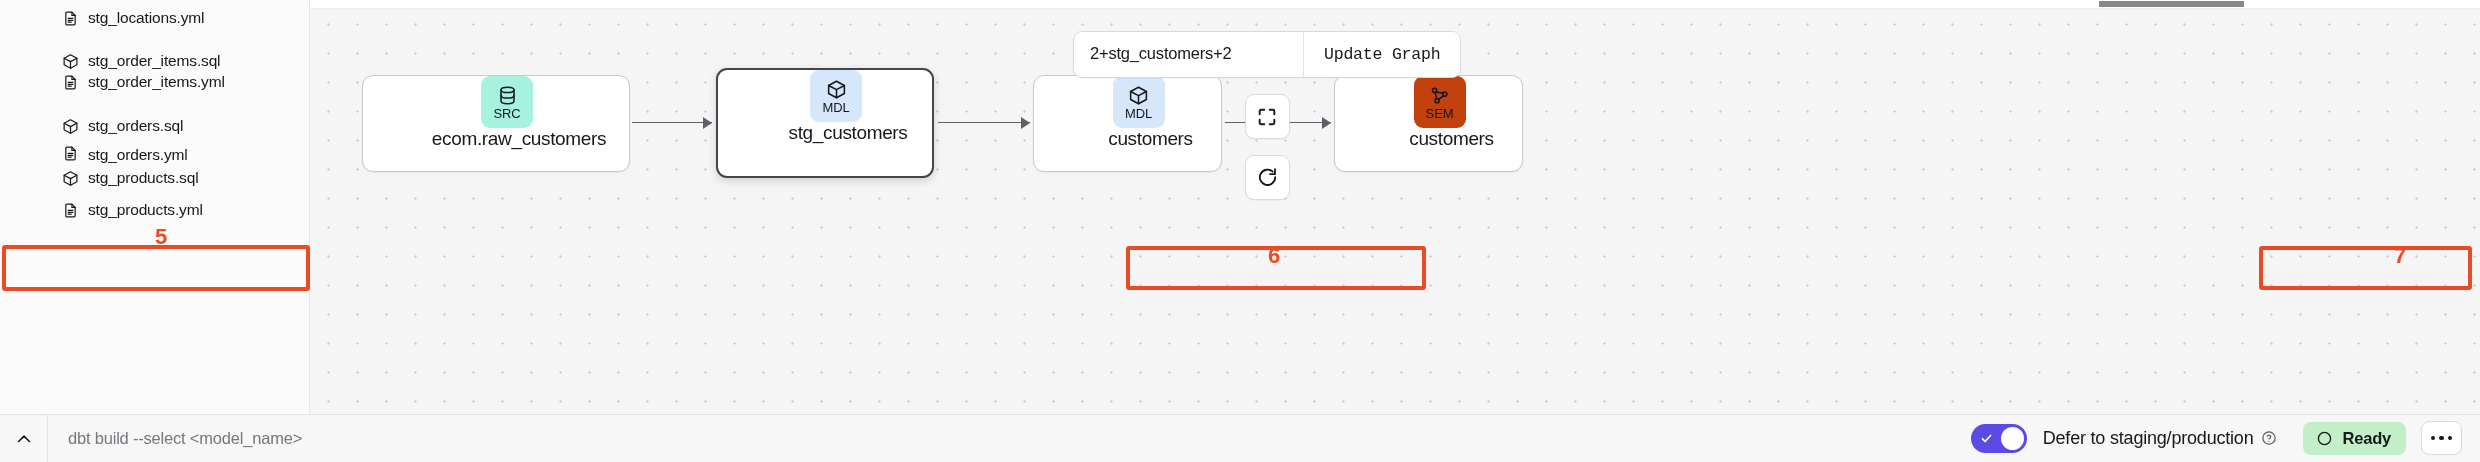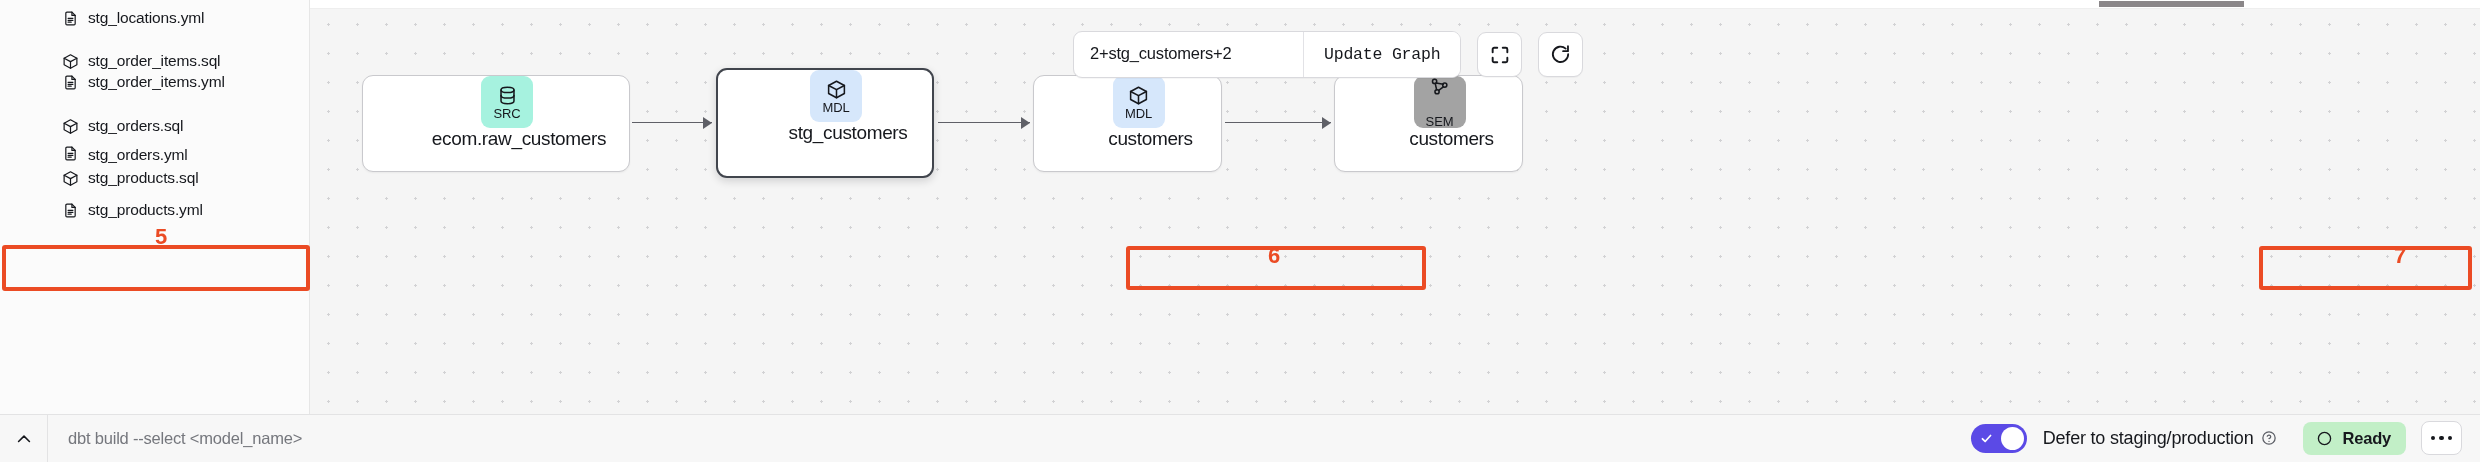--- a/index.html
+++ b/index.html
@@ -94,20 +94,21 @@
 
   
   #graph-toolbar {
     position: absolute;
     left: 1073px;
     top: 31px;
     display: flex;
     align-items: center;
     gap: 16px;
     z-index: 6;
+    flex-direction: column;
   }
   .tb-group {
     display: flex;
     align-items: stretch;
     background: #ffffff;
     border: 1px solid #d9d9dd;
     border-radius: 9px;
     height: 45px;
     box-shadow: 0 1px 1px rgba(16,18,23,0.035);
     overflow: hidden;
@@ -490,21 +491,21 @@
               <path d="M12 2.6 21 7.4v9.2L12 21.4 3 16.6V7.4z"></path>
               <path d="M3 7.4 12 12.2 21 7.4"></path>
               <path d="M12 12.2v9.2"></path>
             </svg>
           <span class="btext">MDL</span>
         </div>
         <span class="node-label">customers</span>
       </div>
 
       <div class="node" style="left:1024px;width:189px;">
-        <div class="node-badge" style="background:#a3a3a3;justify-content:space-between;">
+        <div class="node-badge" style="background:#c2410c;">
           <svg class="bicon" viewBox="0 0 24 24" fill="none" stroke="#16181d" stroke-width="1.75" stroke-linecap="round" stroke-linejoin="round">
               <circle cx="6.4" cy="6.2" r="2.4"></circle>
               <circle cx="18" cy="10.4" r="2.4"></circle>
               <circle cx="9.2" cy="18" r="2.4"></circle>
               <path d="M8.2 8.0 16.4 9.3"></path>
               <path d="M7.1 8.5 8.7 15.7"></path>
               <path d="M16.4 12.4 11.1 16.5"></path>
             </svg>
           <span class="btext">SEM</span>
         </div>

